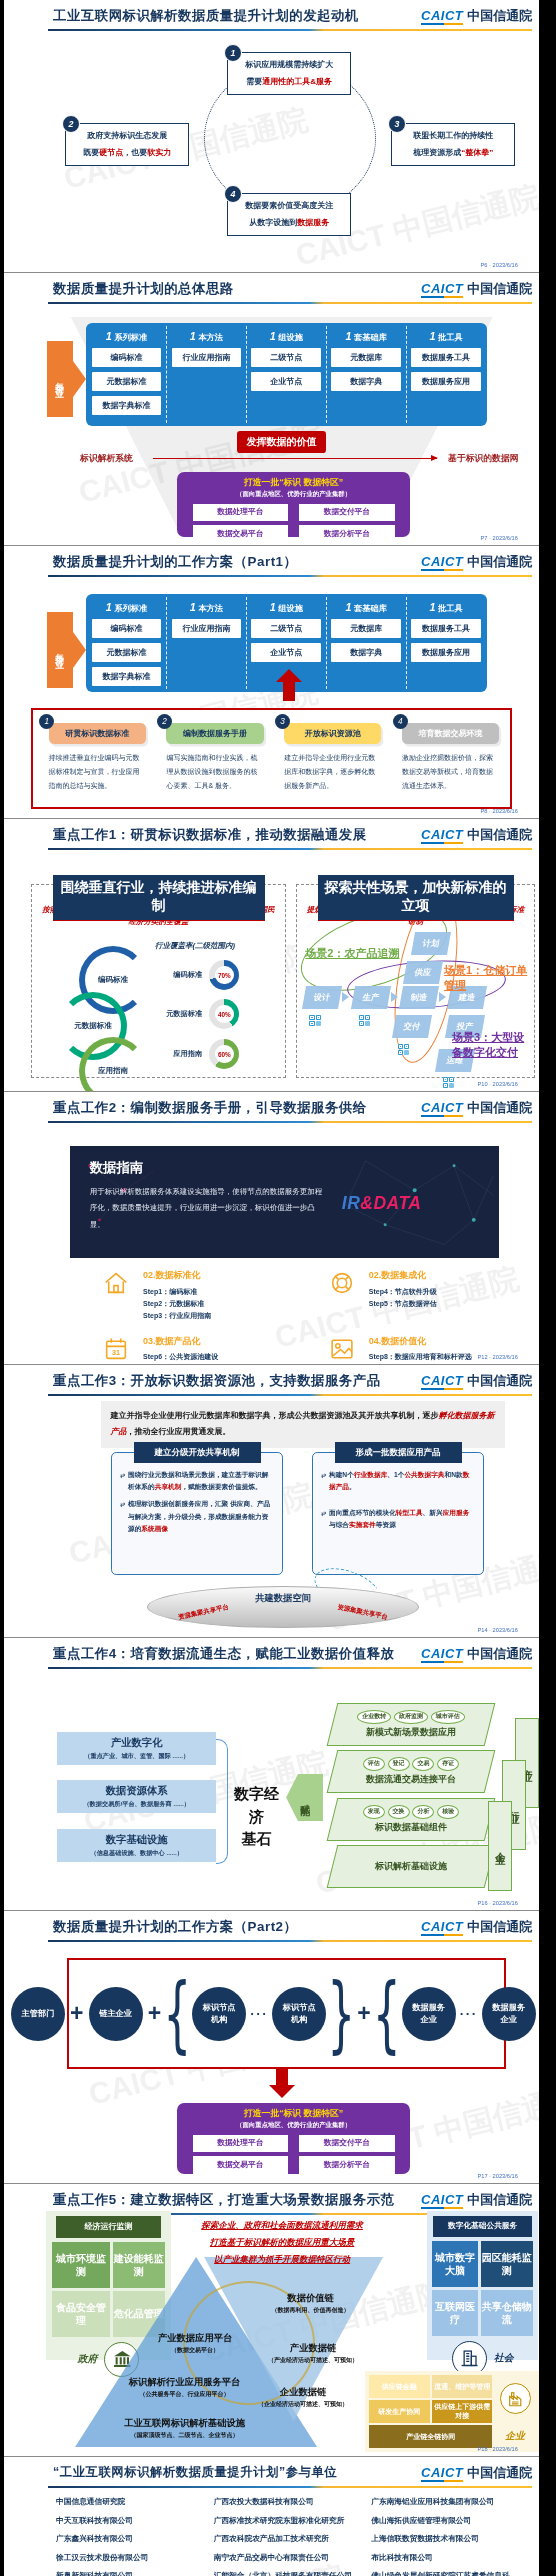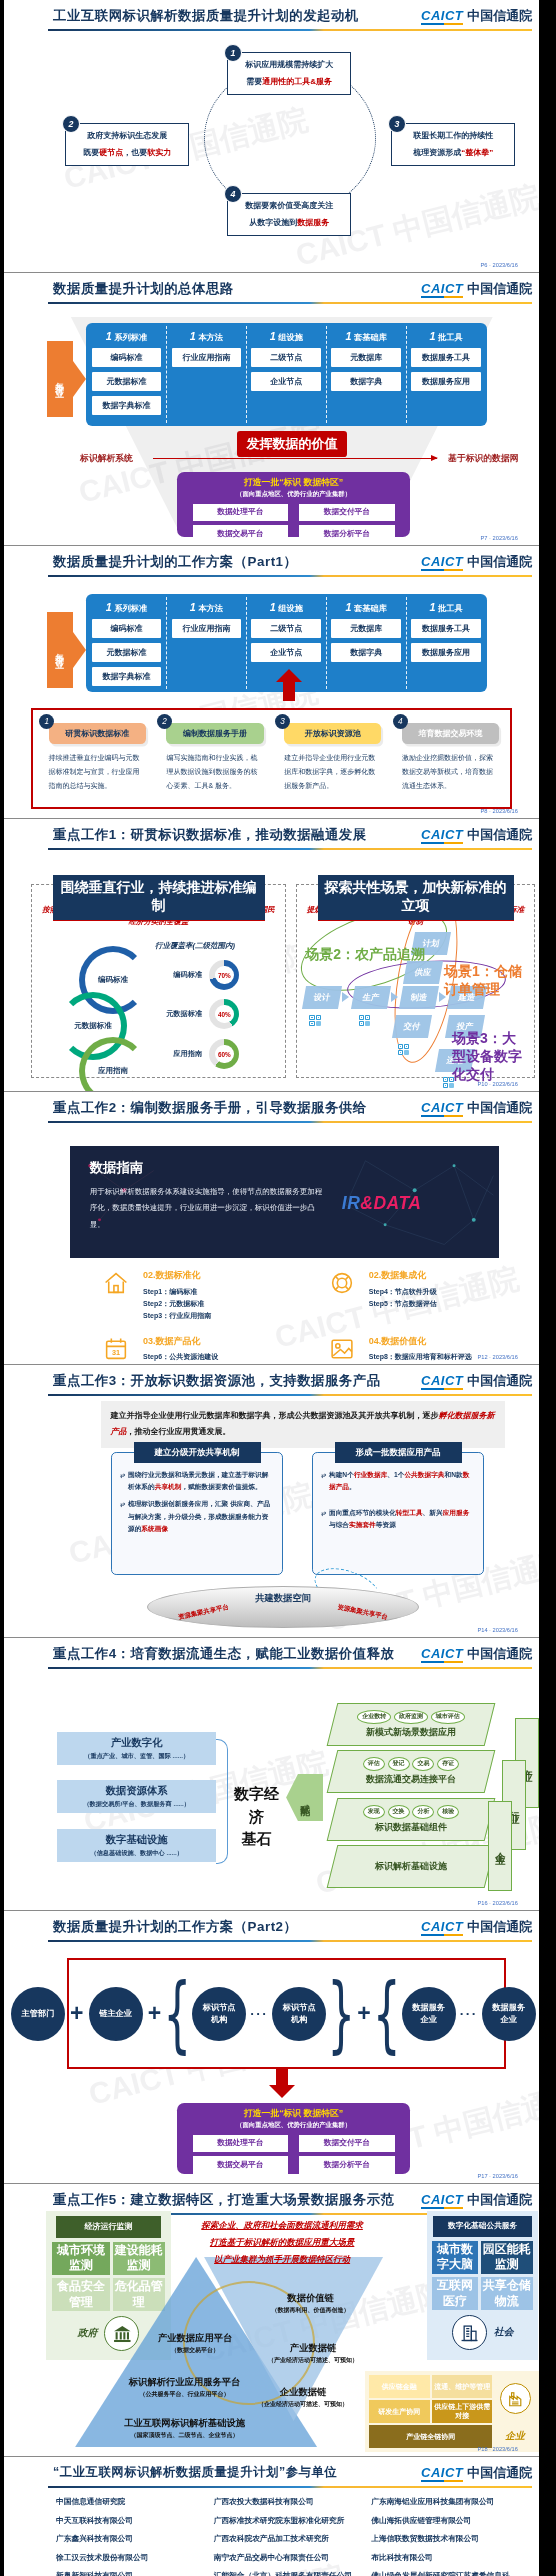--- a/index.html
+++ b/index.html
@@ -35,21 +35,21 @@
   .fw-col{flex:1;border-right:1px dashed rgba(255,255,255,.9);padding:2.1px 4.6px;display:flex;flex-direction:column;gap:4.6px;}
   .fw-col:last-child{border-right:none;}
   .fw-h{color:#fff;text-align:center;font-weight:bold;font-size:8.2px;margin:1.5px 0 1px;white-space:nowrap;}
   .fw-num{font-style:italic;font-size:10.8px;margin-right:2.6px;}
   .fw-item{background:#fff;color:#17375E;font-weight:bold;font-size:8px;text-align:center;padding:4.1px 1px;border-radius:1px;}
   .zone-box{position:absolute;background:#7030A0;border-radius:7.2px;text-align:center;}
   .zone-title{color:#FFD700;font-weight:bold;font-size:8.8px;margin-top:4.6px;}
   .zone-sub{color:#fff;font-size:6.4px;font-weight:bold;margin-top:1.5px;}
   .zone-grid{display:grid;grid-template-columns:1fr 1fr;gap:4.6px 11.3px;margin:4.6px 15.5px 0;}
   .zone-item{background:#fff;color:#7030A0;font-weight:bold;font-size:7.7px;padding:3.6px 0;}
-  .s2-badge{position:absolute;left:233px;top:158px;background:#C00000;color:#fff;font-weight:bold;font-size:13px;padding:4.1px 9.3px;border-radius:3.1px;z-index:2;}
+  .s2-badge{position:absolute;left:233px;top:158px;background:#C00000;color:#fff;font-weight:bold;font-size:10px;padding:4.1px 9.3px;border-radius:3.1px;z-index:2;}
   .s2-from{position:absolute;left:76px;top:180px;color:#9E2121;font-weight:bold;font-size:8.8px;}
   .s2-to{position:absolute;left:444px;top:180px;color:#9E2121;font-weight:bold;font-size:8.8px;}
   .s2-line{position:absolute;left:149px;top:185px;width:284px;border-top:1.5px solid #C00000;}
   .s2-line::after{content:"";position:absolute;right:-1px;top:-4.1px;border-left:7.2px solid #C00000;border-top:3.6px solid transparent;border-bottom:3.6px solid transparent;}
   
   .s3-up{position:absolute;left:279px;top:135px;width:12.4px;height:19.6px;background:#C00000;}
   .s3-up::before{content:"";position:absolute;left:50%;top:-12.4px;transform:translateX(-50%);border-bottom:13.4px solid #C00000;border-left:13.4px solid transparent;border-right:13.4px solid transparent;}
   .s3-tasks{position:absolute;left:27px;right:27px;top:162px;bottom:9.3px;border:2.6px solid #C00000;background:#fff;display:flex;gap:5.2px;padding:8.2px 5.2px 3.1px;}
   .s3-task{flex:1;position:relative;padding:0 3.1px;}
   .s3-num{position:absolute;top:-4.1px;left:1px;width:15px;height:15px;border-radius:50%;background:#17375E;color:#fff;display:flex;align-items:center;justify-content:center;font-style:italic;font-size:8.2px;z-index:2;}
@@ -76,21 +76,21 @@
   .s4-hole{position:absolute;inset:5.7px;background:#fff;border-radius:50%;display:flex;align-items:center;justify-content:center;font-size:6.4px;font-weight:bold;color:#C00000;}
   .s4-fb{position:absolute;width:36px;height:23px;background:#9DC3E6;transform:skewX(-10deg);display:flex;align-items:center;justify-content:center;color:#fff;font-weight:bold;font-size:8.2px;opacity:.95;}
   .s4-tri{position:absolute;width:0;height:0;border-top:5.7px solid transparent;border-bottom:5.7px solid transparent;border-left:7.7px solid #9DC3E6;}
   .s4-qr{position:absolute;width:11.3px;height:11.3px;display:grid;grid-template-columns:1fr 1fr;grid-template-rows:1fr 1fr;gap:1px;}
   .s4-qr i{background:#2E9BD6;border-radius:1px;box-shadow:inset 0 0 0 1px #2E9BD6, inset 0 0 0 2.1px #fff;}
   .s4-qr i:last-child{box-shadow:none;background:#7FC4EA;}
   .s4-ell{position:absolute;border-radius:50%;}
   .s4-e1{left:101px;top:6.2px;width:54px;height:171px;border:1.5px solid #ED7D31;transform:rotate(10deg);}
   .s4-e2{left:1px;top:30px;width:150px;height:68px;border:1.5px solid #70AD47;transform:rotate(-18deg);}
   .s4-e3{left:50px;top:76px;width:157px;height:45px;border:1.5px solid #7030A0;transform:rotate(-4deg);}
-  .s4-sl{position:absolute;font-weight:bold;font-size:14px;}
+  .s4-sl{position:absolute;font-weight:bold;font-size:11px;text-decoration:underline;}
   
   .s5-banner{position:absolute;left:66px;top:54px;right:40px;height:112px;background:#18233F;overflow:hidden;}
   .s5-bt{color:#fff;font-size:13.4px;font-weight:bold;margin:13.4px 0 6.2px 19.6px;position:relative;z-index:2;}
   .s5-bd{color:#E8ECF5;font-size:7.5px;line-height:2.2;margin:0 170px 0 19.6px;position:relative;z-index:2;}
   .s5-logo{position:absolute;right:77px;top:47px;font-size:17.5px;font-weight:800;font-style:italic;letter-spacing:0.5px;z-index:2;}
   .s5-ir{color:#3B7BD4;}
   .s5-data{color:#E91E63;}
   .s5-groups{position:absolute;left:96px;top:177px;right:20.6px;display:grid;grid-template-columns:1.05fr 1fr;gap:12.4px 24px;}
   .s5-g{position:relative;padding-left:43px;min-height:38px;}
   .s5-icon{position:absolute;left:3.1px;top:1px;width:26px;height:26px;}
@@ -136,21 +136,21 @@
   .s8-dots{color:#17375E;font-size:13.4px;font-weight:bold;letter-spacing:1.5px;}
   .s8-down{position:absolute;left:272px;top:157px;width:12.4px;height:17.5px;background:#C00000;}
   .s8-down::after{content:"";position:absolute;left:50%;bottom:-12.4px;transform:translateX(-50%);border-top:13.4px solid #C00000;border-left:13.4px solid transparent;border-right:13.4px solid transparent;}
   
   .s9-lines{position:absolute;left:149px;top:33px;width:258px;text-align:center;z-index:3;}
   .s9-line{color:#C00000;font-weight:bold;font-style:italic;font-size:8.5px;text-decoration:underline;line-height:2.0;}
   .s9-pan{position:absolute;box-sizing:border-box;}
   .s9-gov{left:42px;top:27px;width:125px;height:149px;background:#EAF2E3;padding:5.2px 6.2px;}
   .s9-govh{background:#3E5F2A;color:#fff;text-align:center;font-weight:bold;font-size:8px;padding:5.2px 0;margin:0 4.1px 4.1px;}
   .s9-gr{display:grid;grid-template-columns:1.1fr 1fr;gap:3.1px;margin-bottom:3.1px;}
-  .s9-gi{color:#fff;font-weight:bold;font-size:12px;text-align:center;padding:1px 1px;display:flex;align-items:center;justify-content:center;line-height:1.3;}
+  .s9-gi{color:#fff;font-weight:bold;font-size:10px;text-align:center;padding:10px 1px;display:flex;align-items:center;justify-content:center;line-height:1.3;}
   .s9-foot-row{display:flex;align-items:center;justify-content:center;gap:7.2px;margin-top:5.2px;}
   .s9-plabel{font-style:italic;font-weight:bold;font-size:9.8px;}
   .s9-circ{width:33px;height:33px;border-radius:50%;display:flex;align-items:center;justify-content:center;background:#fff;}
   .s9-soc{left:423px;top:27px;width:111px;height:149px;background:#DEEBF7;padding:5.2px 5.2px;}
   .s9-soch{background:#17375E;color:#fff;text-align:center;font-weight:bold;font-size:7.7px;padding:5.2px 0;margin:0 1px 4.1px;}
   .s9-ent{left:361px;top:187px;width:174px;height:81px;background:#FCF5DF;padding:4.1px;display:grid;grid-template-columns:1fr 1fr 40px;grid-template-rows:1fr 1fr 1fr;gap:2.6px;}
   .s9-ei{color:#fff;font-weight:bold;font-size:7px;text-align:center;display:flex;align-items:center;justify-content:center;line-height:1.3;padding:1px;}
   .s9-pyr{position:absolute;left:71px;top:73px;width:242px;height:190px;background:#5B9BD5;opacity:.72;clip-path:polygon(50% 0,100% 100%,0 100%);}
   .s9-inv{position:absolute;left:200px;top:73px;width:179px;height:164px;background:#9DC3E6;opacity:.78;clip-path:polygon(0 0,100% 0,50% 100%);}
   .s9-ring{position:absolute;left:179px;top:97px;width:128px;height:120px;border:2.1px solid #C9A227;border-radius:50%;opacity:.65;}

